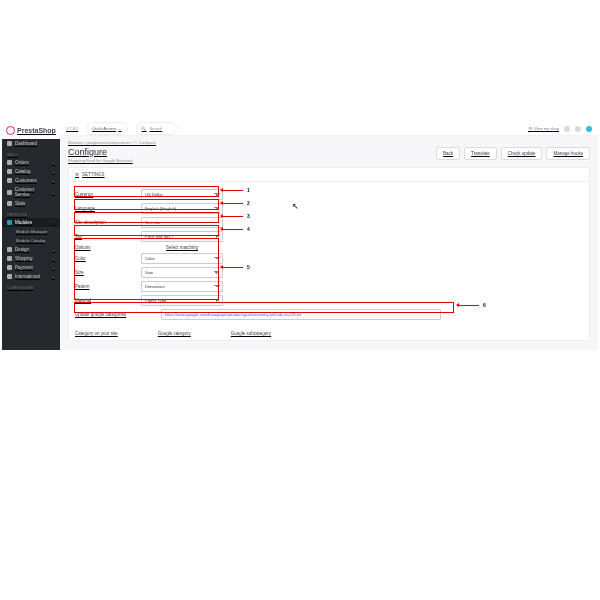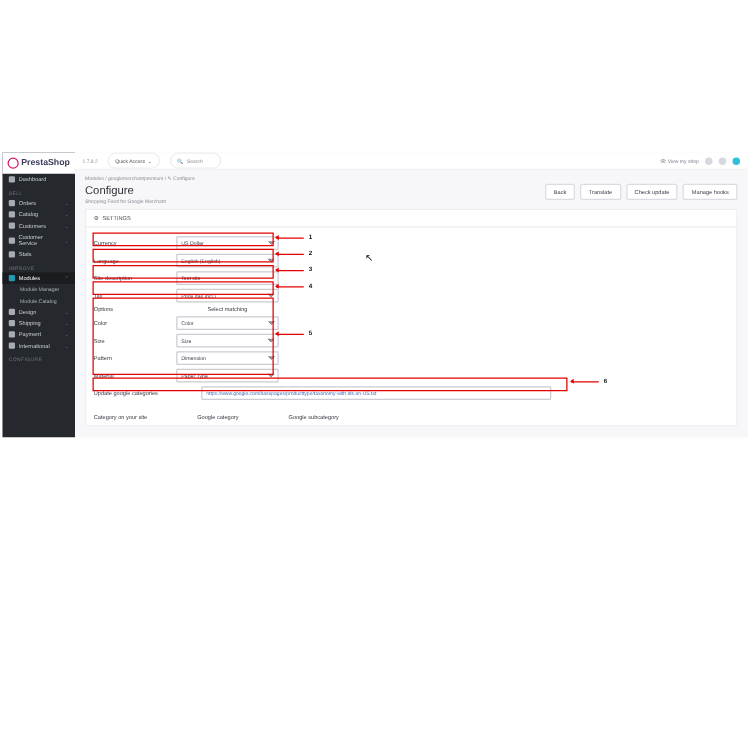--- a/index.html
+++ b/index.html
@@ -1,20 +1,20 @@
 <!DOCTYPE html>
 <html><head>
 <meta charset="utf-8">
 <style>
 * { margin:0; padding:0; box-sizing:border-box; font-family:"Segoe UI",Arial,sans-serif; }
 body { background:#fff; }
 .viewport { width:600px; height:600px; background:#fff; position:relative; overflow:hidden; }
 .letterbox-top { position:absolute; top:0; left:0; right:0; height:122px; background:#fff; }
 .letterbox-bottom { position:absolute; bottom:0; left:0; right:0; height:250px; background:#fff; }
-.app { position:absolute; top:122px; left:2px; right:2px; height:228px; background:#f6f6f6; display:flex; font-size:5px; }
+.app { position:absolute; top:122px; left:2px; right:2px; height:228px; background:#f6f6f6; display:flex; font-size:5px;text-decoration:underline; }
 
 .sidebar { width:58px; background:#25282c; color:#b9c1c9; display:flex; flex-direction:column; padding:0 0 4px 0; }
 .sidebar .brand { background:#fff; color:#3c3c5a; padding:4px 4px; font-weight:700; font-size:7px; display:flex; align-items:center; gap:2px;}
 .sidebar .brand .logo { width:9px; height:9px; border-radius:50%; border:1.5px solid #d71a6a; position:relative; display:inline-block;}
 .sidebar .section { padding:4px 5px 1px; font-size:4px; color:#6f7781; letter-spacing:.3px; }
 .sidebar .item { padding:2px 5px; display:flex; align-items:center; gap:3px; font-size:4.5px; color:#c7cdd3; cursor:pointer; }
 .sidebar .item .ic { width:5px; height:5px; display:inline-block; opacity:.8; background:#c7cdd3; border-radius:1px;}
 .sidebar .item.active { background:#1a1c1f; color:#fff; }
 .sidebar .sub { padding-left:14px; font-size:4.2px; color:#a8b0b8; }
 .sidebar .chev { margin-left:auto; font-size:4px; color:#6f7781;}

